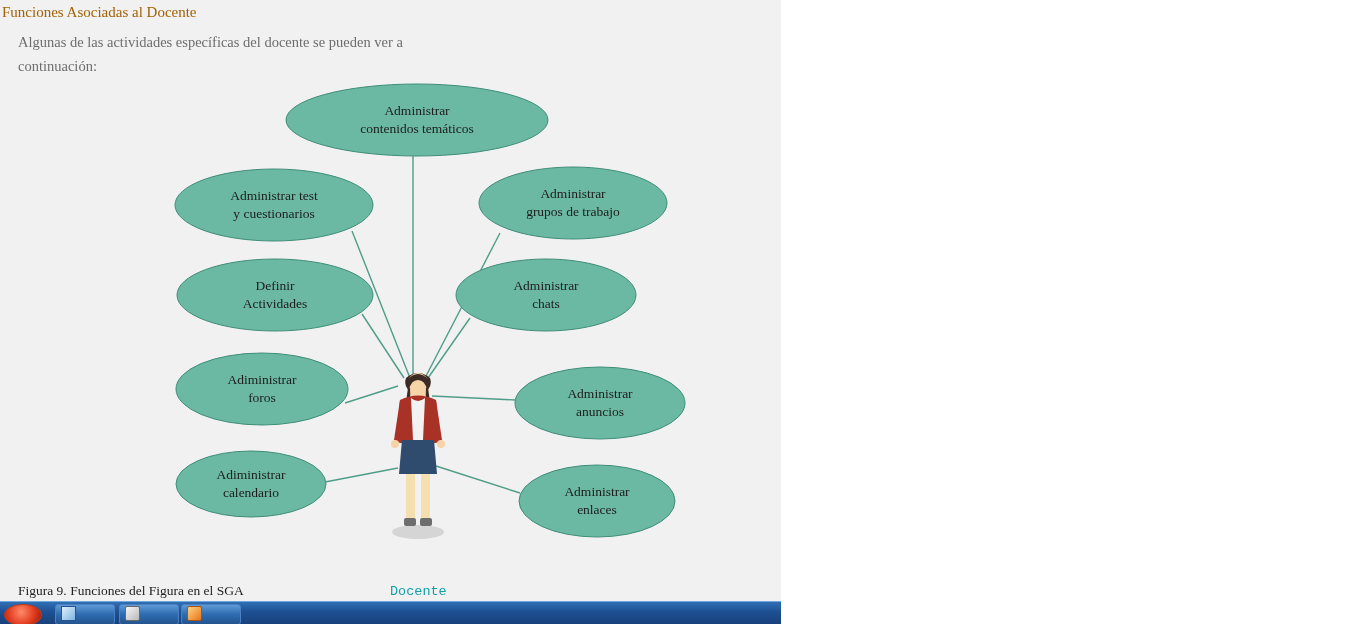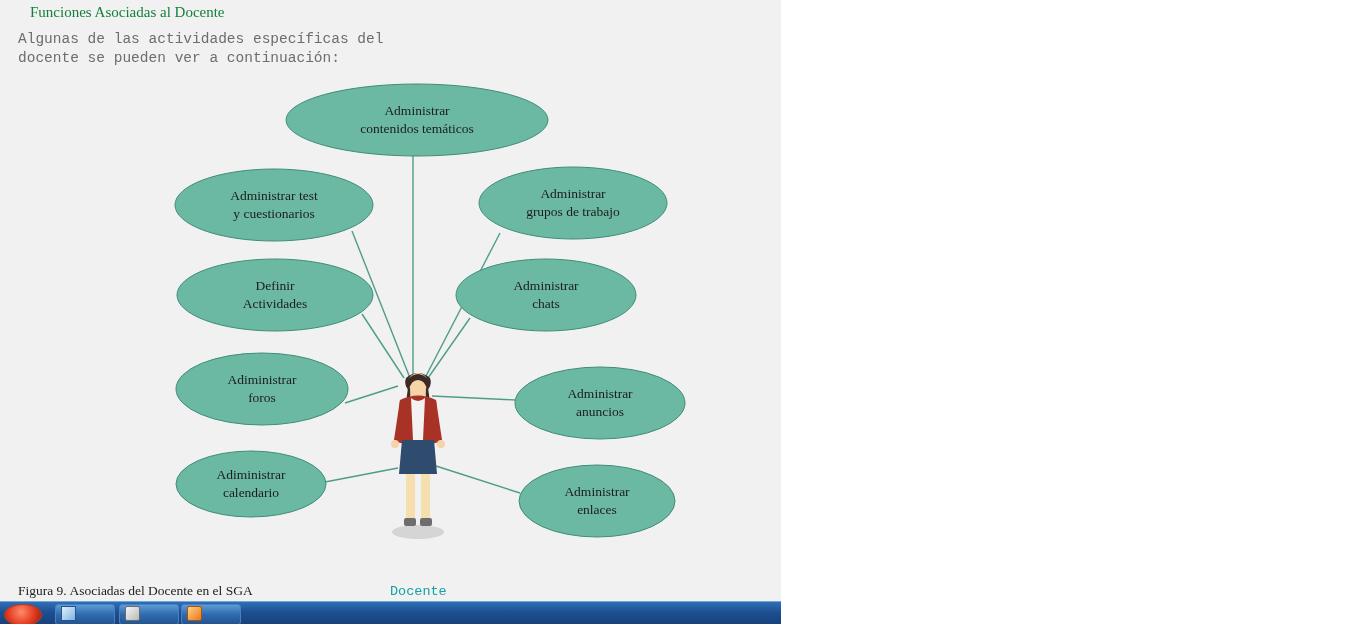--- a/index.html
+++ b/index.html
@@ -21,35 +21,35 @@
     position: absolute;
     left: 0;
     top: 0;
     width: 781px;
     height: 601px;
     background: #f1f1f1;
     overflow: hidden;
   }
   #heading {
     position: absolute;
-    left: 30px;
+    left: 2px;
     top: 4px;
     font-size: 15px;
-    color: #15803d;
+    color: #a16207;
     font-family: "Liberation Serif", serif;
   }
   #intro {
     position: absolute;
     left: 18px;
     top: 30px;
     width: 420px;
     font-size: 14.5px;
-    line-height: 19px;
+    line-height: 24px;
     color: #6d6d6d;
-    font-family: Liberation Mono, monospace;
+    font-family: Liberation Serif, serif;
   }
   #figure-svg {
     position: absolute;
     left: 0;
     top: 78px;
     width: 781px;
     height: 480px;
   }
   .node-text {
     font-family: "Liberation Serif", serif;
@@ -218,21 +218,21 @@
         <circle cx="441" cy="366" r="4" fill="#f7d3a8"></circle>
         <path d="M402 362 h32 l3 34 h-38 z" fill="#2f4b6e"></path>
         <rect x="406" y="396" width="9" height="44" fill="#f5dfae"></rect>
         <rect x="421" y="396" width="9" height="44" fill="#f5dfae"></rect>
         <rect x="404" y="440" width="12" height="8" rx="2" fill="#6d6d6d"></rect>
         <rect x="420" y="440" width="12" height="8" rx="2" fill="#6d6d6d"></rect>
       </g>
     </svg>
 
     <div id="caption">
-      <b>Figura 9.</b><span> Asociadas del Docente en el SGA</span>
+      <b>Figura 9.</b><span> Funciones del Figura en el SGA</span>
     </div>
 
     <div id="figure-label">Docente</div>
   </div>
 
   <div id="taskbar">
     <div id="start-orb"></div>
     <div class="tb-btn" id="tb1"></div>
     <div class="tb-icon" id="ic1"></div>
     <div class="tb-btn" id="tb2"></div>

